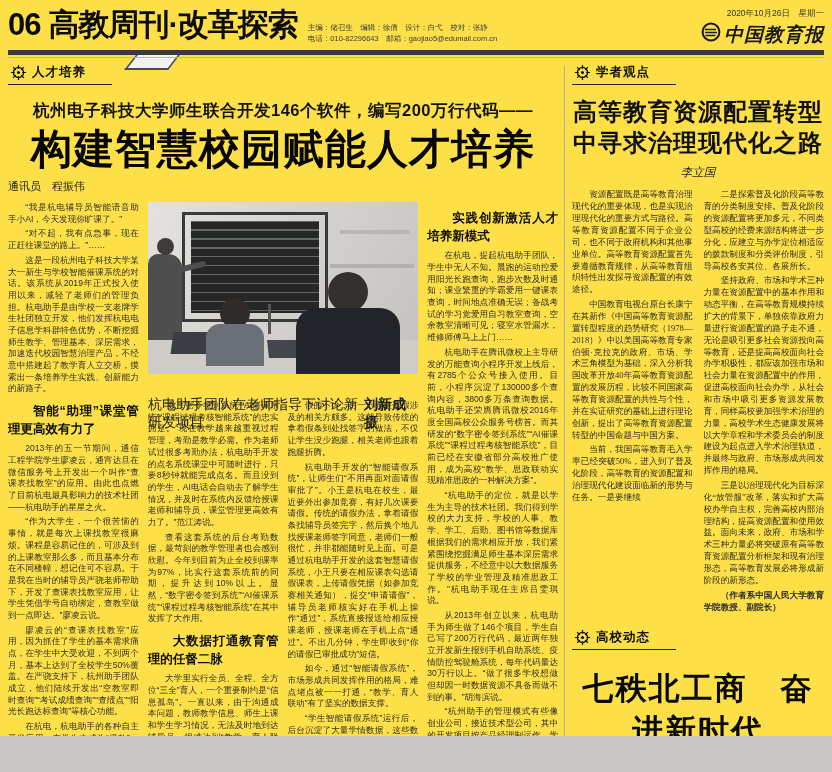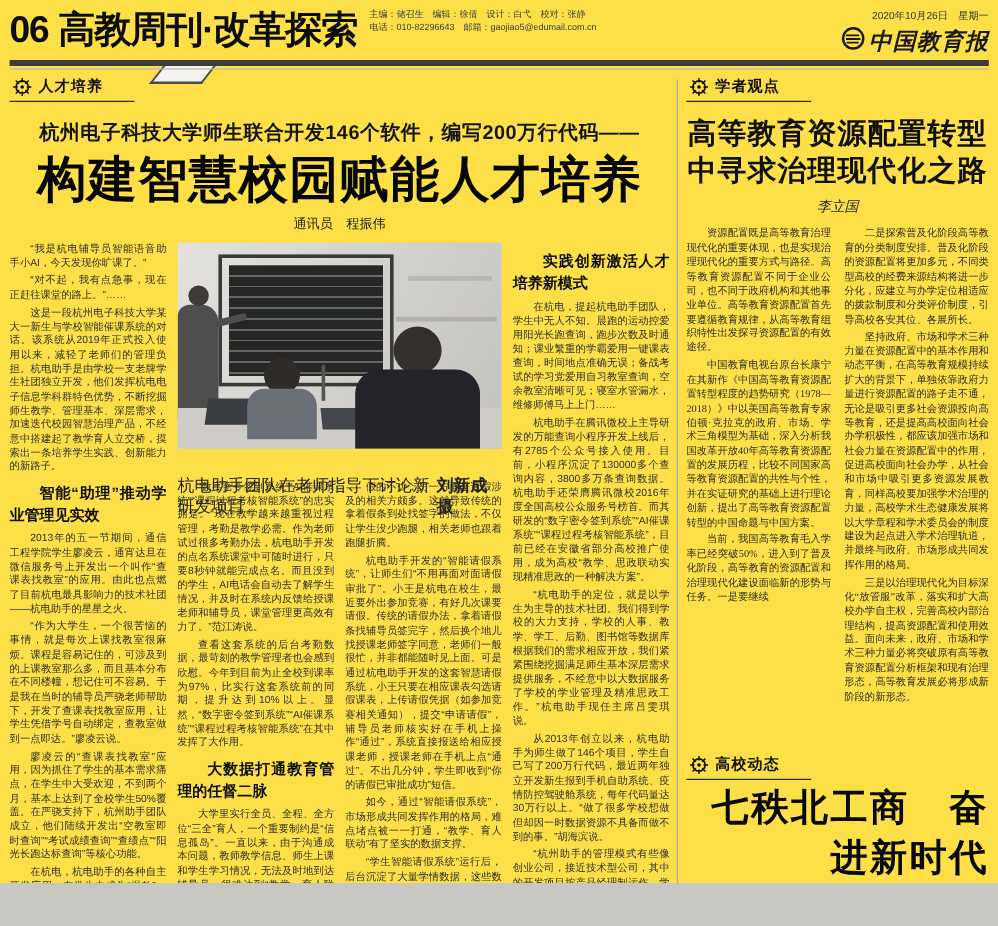--- a/index.html
+++ b/index.html
@@ -2,40 +2,40 @@
 <html><head>
 <meta charset="utf-8">
 <style>
   html,body{margin:0;padding:0;background:#c9c7c4;}
   .page{position:relative;width:832px;height:736px;background:#fde047;overflow:hidden;
         font-family:"Liberation Sans",sans-serif;color:#2a2a2a;box-sizing:border-box;padding:6px 8px 0;}
   
   .mast{display:flex;align-items:flex-start;height:42px;}
   .pageno{font-size:31px;font-weight:900;color:#0c0c0c;line-height:38px;letter-spacing:-1px;}
   .edition{font-size:31px;font-weight:900;color:#0c0c0c;line-height:38px;margin:0 10px 0 8px;letter-spacing:-1px;white-space:nowrap;}
-  .credits{font-size:7.5px;color:#3c3c3c;line-height:1.5;margin-top:0;white-space:nowrap;}
+  .credits{font-size:7.5px;color:#3c3c3c;line-height:1.5;margin-top:16px;white-space:nowrap;}
   .mast-right{margin-left:auto;text-align:right;}
   .date{font-size:8.5px;color:#333;margin-top:2px;}
   .brand{display:flex;justify-content:flex-end;gap:3px;margin-top:2px;}
   .brand-name{font-family:"Liberation Serif",serif;font-weight:bold;font-style:italic;font-size:19px;color:#1a1a1a;letter-spacing:1px;}
   .rule{position:relative;height:5px;background:#3b3b3b;margin-top:2px;}
   .rule:after{content:"";position:absolute;left:0;right:0;top:7px;height:1px;background:#b9b7b3;}
   .rule-tail{position:absolute;left:122px;top:5px;width:40px;height:13px;border:2px solid #4a4a4a;border-top:none;transform:skewX(-38deg);background:#f4f2ee;}
   
   .content{display:flex;margin-top:9px;height:706px;}
   .leftzone{width:550px;flex:none;}
   .vdivider{width:1px;background:#adaba7;margin:2px 7px 0 6px;flex:none;}
   .rightzone{flex:1;min-width:0;}
   
   .seclabel{display:flex;align-items:flex-start;gap:5px;border-bottom:1.5px solid #222;width:max-content;padding:0 26px 3px 2px;}
   .seclabel .txt{font-size:12.5px;font-weight:800;color:#111;letter-spacing:1px;}
   
   .kicker{text-align:center;font-size:16.5px;font-weight:700;color:#141414;margin-top:15px;letter-spacing:.5px;}
   .headline{text-align:center;font-size:41px;font-weight:900;color:#060606;margin-top:5px;letter-spacing:1px;line-height:1.1;}
-  .byline{text-align:center;font-family:"Liberation Serif",serif;font-size:11px;color:#222;margin-top:7px;}
+  .byline{text-align:left;font-family:"Liberation Serif",serif;font-size:11px;color:#222;margin-top:7px;}
   .body4{position:relative;display:flex;gap:9px;margin-top:8px;height:568px;overflow:hidden;}
   .ncol{flex:1;min-width:0;overflow:hidden;font-size:8.6px;line-height:1.36;text-align:justify;color:#2e2e2e;}
   .ncol p{margin:0 0 3px;text-indent:2em;}
   .colhead{font-size:12.5px;font-weight:800;line-height:1.45;color:#0d0d0d;margin:7px 0 5px;text-indent:2em;}
   .spacer{height:198px;}
   
   .photo-wrap{position:absolute;left:140px;top:0;width:270px;height:198px;}
   .photo{position:relative;width:270px;height:172px;background:linear-gradient(120deg,#e4e2df 0%,#d2d0cc 55%,#c4c2bf 100%);overflow:hidden;}
   .ph-screen{position:absolute;left:34px;top:10px;width:128px;height:92px;background:#262626;border:3px solid #3a3a3a;
      background-image:repeating-linear-gradient(#262626 0 5px,#5f6b5f 5px 6.5px,#262626 6.5px 9px);background-clip:content-box;padding:6px;}
@@ -56,21 +56,21 @@
   .caption-row .cred{font-weight:bold;}
   
   .sch-head{font-family:"Liberation Serif",serif;text-align:center;font-size:24px;font-weight:900;color:#101010;line-height:1.3;margin-top:12px;letter-spacing:1px;}
   .sch-author{text-align:center;font-family:"Liberation Serif",serif;font-size:11.5px;font-style:italic;color:#222;margin-top:6px;}
   .sch-body{display:flex;gap:11px;margin-top:9px;height:430px;overflow:hidden;}
   .scol{flex:1;min-width:0;overflow:hidden;font-family:"Liberation Serif",serif;font-size:8.6px;line-height:1.38;text-align:justify;color:#2c2c2c;}
   .scol p{margin:0 0 3px;text-indent:2em;}
   .author-note{font-weight:bold;text-indent:2em;}
   
   .campus{margin-top:10px;}
-  .camp-head{font-family:"Liberation Serif",serif;text-align:right;font-size:31px;font-weight:900;color:#090909;margin-top:2px;letter-spacing:2px;}
+  .camp-head{font-family:"Liberation Serif",serif;text-align:center;font-size:31px;font-weight:900;color:#090909;margin-top:18px;letter-spacing:2px;}
   .camp-dek{text-align:center;font-size:13px;font-weight:800;color:#161616;margin-top:9px;letter-spacing:1px;}
   svg{display:block;}
 </style>
 </head>
 <body>
 
 <div class="page">
 
   <div class="mast">
     <span class="pageno">06</span>
@@ -137,21 +137,21 @@
           <div class="caption-row">
             <span>杭电助手团队在老师指导下讨论新研发项目。</span>
             <span class="cred">刘新成　摄</span>
           </div>
         </div>
 
         <div class="ncol">
           <p>“我是杭电辅导员智能语音助手小AI，今天发现你旷课了。”</p>
           <p>“对不起，我有点急事，现在正赶往课堂的路上。”……</p>
           <p>这是一段杭州电子科技大学某大一新生与学校智能催课系统的对话。该系统从2019年正式投入使用以来，减轻了老师们的管理负担。杭电助手是由学校一支老牌学生社团独立开发，他们发挥杭电电子信息学科群特色优势，不断挖掘师生教学、管理基本、深层需求，加速迭代校园智慧治理产品，不经意中搭建起了教学育人立交桥，摸索出一条培养学生实践、创新能力的新路子。</p>
-          <div class="colhead">智能“助理”推动学业管理见实效</div>
+          <div class="colhead">智能“助理”课堂管理更高效有力了</div>
           <p>2013年的五一节期间，通信工程学院学生廖凌云，通宵达旦在微信服务号上开发出一个叫作“查课表找教室”的应用。由此也点燃了目前杭电最具影响力的技术社团——杭电助手的星星之火。</p>
           <p>“作为大学生，一个很苦恼的事情，就是每次上课找教室很麻烦。课程是容易记住的，可涉及到的上课教室那么多，而且基本分布在不同楼幢，想记住可不容易。于是我在当时的辅导员严骁老师帮助下，开发了查课表找教室应用，让学生凭借学号自动绑定，查教室做到一点即达。”廖凌云说。</p>
           <p>廖凌云的“查课表找教室”应用，因为抓住了学生的基本需求痛点，在学生中大受欢迎，不到两个月，基本上达到了全校学生50%覆盖。在严骁支持下，杭州助手团队成立，他们陆续开发出“空教室即时查询”“考试成绩查询”“查绩点”“阳光长跑达标查询”等核心功能。</p>
           <p>在杭电，杭电助手的各种自主开发应用，在学生中成为“爆款”，平均每天的学生访问量达到上百万次。“杭电助手从创立开始坚持服务学生和教学的定位，因为是学生主导，团队成员对学生的需求理解很深刻，不断迭代与学生切实相关的功能，所以生命力越来越强大。”杭州助手现在的指导老师胡海滨说。</p>
 
         </div>
 
         <div class="ncol">
           <div class="spacer"></div>
           <p>“数字密令签到系统”“AI催课系统”“课程过程考核智能系统”的忠实拥趸。“现在教学越来越重视过程管理，考勤是教学必需。作为老师试过很多考勤办法，杭电助手开发的点名系统课堂中可随时进行，只要8秒钟就能完成点名。而且没到的学生，AI电话会自动去了解学生情况，并及时在系统内反馈给授课老师和辅导员，课堂管理更高效有力了。”范江涛说。</p>
@@ -206,20 +206,21 @@
         <div class="sch-body">
           <div class="scol">
             <p>资源配置既是高等教育治理现代化的重要体现，也是实现治理现代化的重要方式与路径。高等教育资源配置不同于企业公司，也不同于政府机构和其他事业单位。高等教育资源配置首先要遵循教育规律，从高等教育组织特性出发探寻资源配置的有效途径。</p>
             <p>中国教育电视台原台长康宁在其新作《中国高等教育资源配置转型程度的趋势研究（1978—2018）》中以美国高等教育专家伯顿·克拉克的政府、市场、学术三角模型为基础，深入分析我国改革开放40年高等教育资源配置的发展历程，比较不同国家高等教育资源配置的共性与个性，并在实证研究的基础上进行理论创新，提出了高等教育资源配置转型的中国命题与中国方案。</p>
             <p>当前，我国高等教育毛入学率已经突破50%，进入到了普及化阶段，高等教育的资源配置和治理现代化建设面临新的形势与任务。一是要继续</p>
           </div>
           <div class="scol">
             <p>二是探索普及化阶段高等教育的分类制度安排。普及化阶段的资源配置将更加多元，不同类型高校的经费来源结构将进一步分化，应建立与办学定位相适应的拨款制度和分类评价制度，引导高校各安其位、各展所长。</p>
             <p>坚持政府、市场和学术三种力量在资源配置中的基本作用和动态平衡，在高等教育规模持续扩大的背景下，单独依靠政府力量进行资源配置的路子走不通，无论是吸引更多社会资源投向高等教育，还是提高高校面向社会办学积极性，都应该加强市场和社会力量在资源配置中的作用，促进高校面向社会办学，从社会和市场中吸引更多资源发展教育，同样高校要加强学术治理的力量，高校学术生态健康发展将以大学章程和学术委员会的制度建设为起点进入学术治理轨道，并最终与政府、市场形成共同发挥作用的格局。</p>
             <p>三是以治理现代化为目标深化“放管服”改革，落实和扩大高校办学自主权，完善高校内部治理结构，提高资源配置和使用效益。面向未来，政府、市场和学术三种力量必将突破原有高等教育资源配置分析框架和现有治理形态，高等教育发展必将形成新阶段的新形态。</p>
+            <p class="author-note">（作者系中国人民大学教育学院教授、副院长）</p>
           </div>
         </div>
       </section>
 
       <section class="campus">
         <div class="seclabel">
           <span>
             <svg width="17" height="17" viewBox="0 0 18 18">
               <circle cx="9" cy="9" r="5.4" fill="none" stroke="#111" stroke-width="1.5"></circle>
               <circle cx="9" cy="9" r="1.6" fill="#111"></circle>

